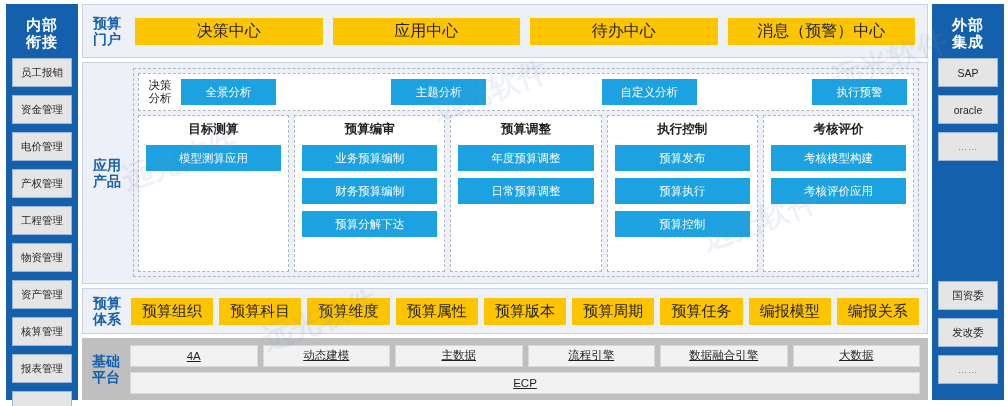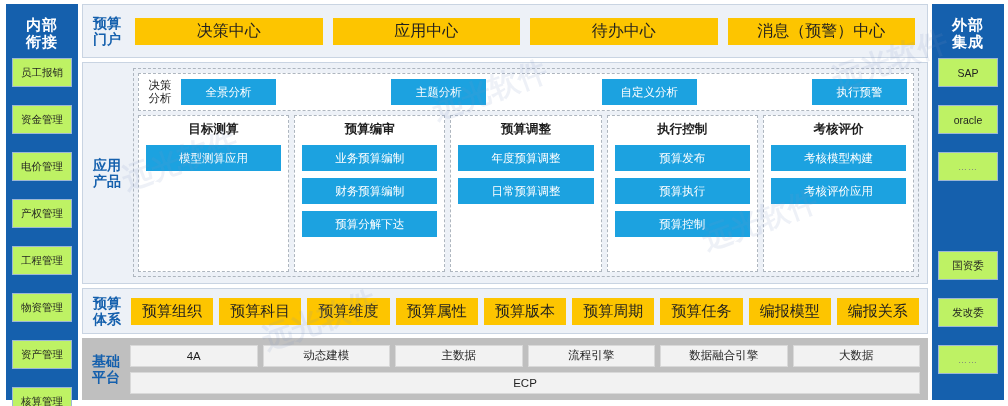--- a/index.html
+++ b/index.html
@@ -35,28 +35,28 @@
     font-size: 15px;
     line-height: 17px;
     text-align: center;
     letter-spacing: 1px;
     margin: 6px 0 8px 0;
     white-space: pre-line;
   }
   .rail-item {
     width: 60px;
     height: 29px;
-    background: #bef264;
+    background: #e5e5e5;
     border: 1px solid #9DB7D6;
     color: #1F1F1F;
     font-size: 10.5px;
     display: flex;
     align-items: center;
     justify-content: center;
-    margin-bottom: 18px;
+    margin-bottom: 8px;
     white-space: nowrap;
   }
   .rail-item.dots { color: #7F7F7F; letter-spacing: 1px; font-size: 9px; }
   .rail-spacer { flex: 1 1 auto; }
 
   
   .center {
     flex: 1 1 auto;
     display: flex;
     flex-direction: column;
@@ -239,20 +239,21 @@
     background: #F2F2F2;
     border: 1px solid #D9D9D9;
     color: #1F1F1F;
     font-size: 11.5px;
     height: 22px;
     flex: 1 1 0;
     display: flex;
     align-items: center;
     justify-content: center;
     white-space: nowrap;
+    text-decoration: underline;
   }
   .chip-wide { width: 100%; }
 
   
   .wm {
     position: absolute;
     inset: 0;
     pointer-events: none;
     overflow: hidden;
     z-index: 5;

